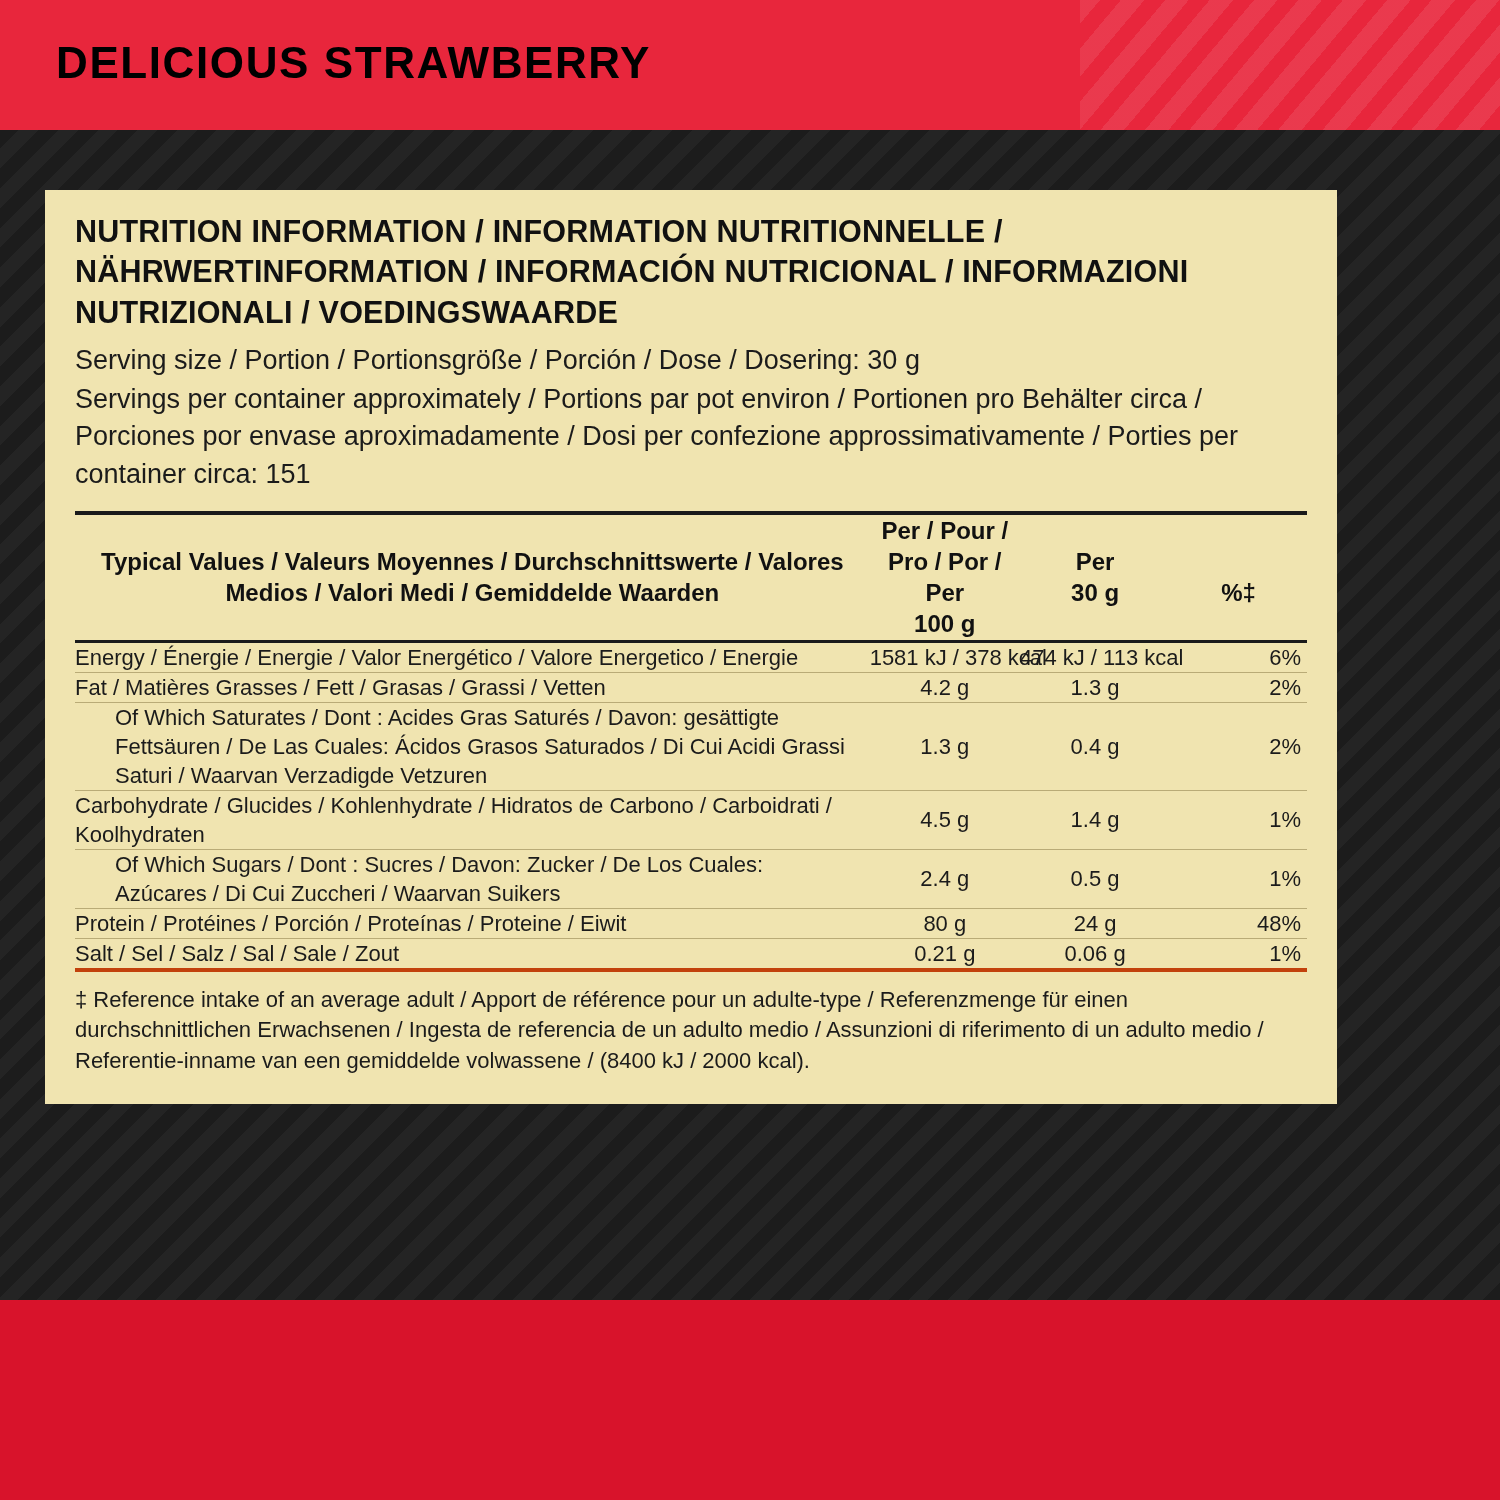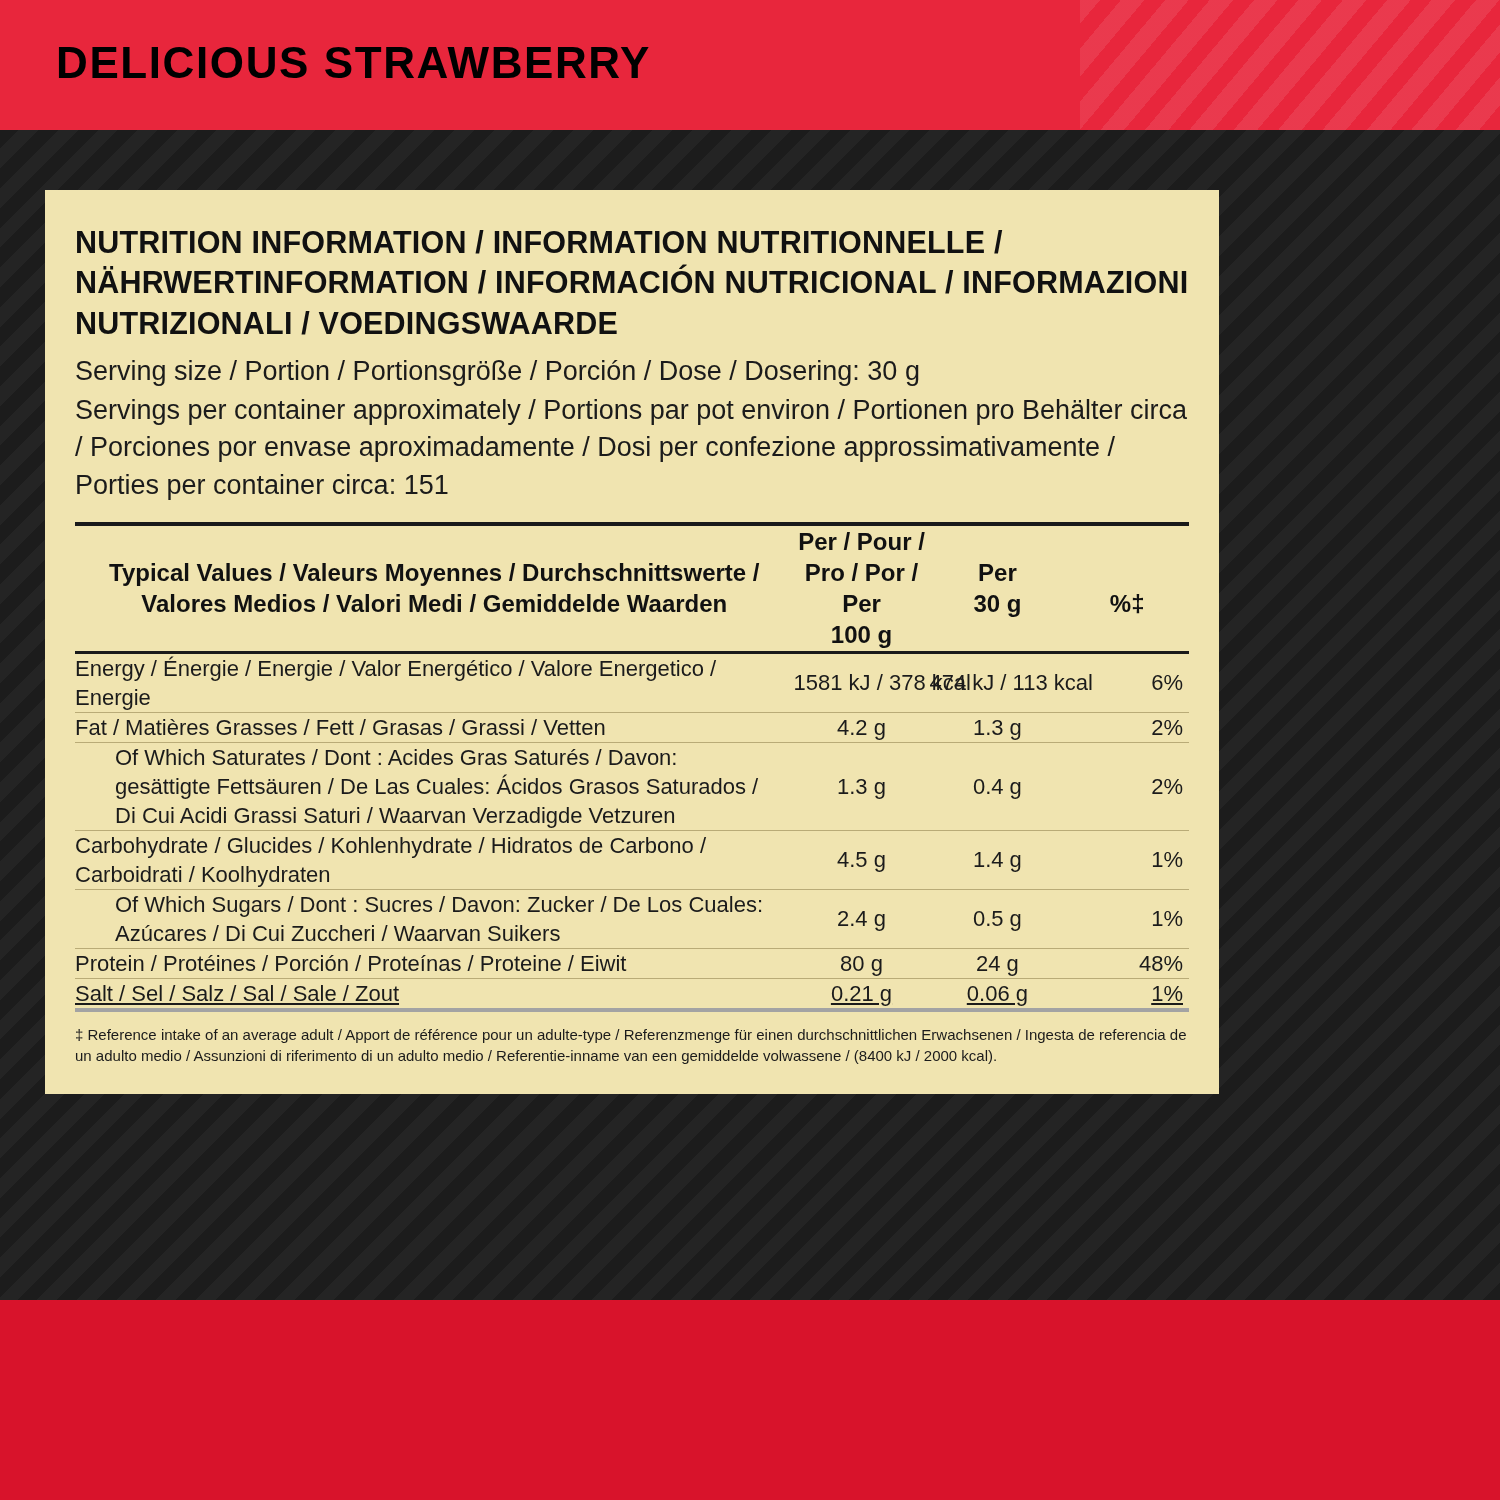--- a/index.html
+++ b/index.html
@@ -66,23 +66,23 @@
     bottom: 0;
     width: 1500px;
     height: 200px;
     background: #d8132b;
   }
   
   .panel {
     position: absolute;
     left: 45px;
     top: 190px;
-    width: 1174px;
+    width: 1292px;
     background: #f0e4b0;
-    padding: 32px 30px 28px 30px;
+    padding: 21px 30px 28px 30px;
     box-sizing: border-box;
   }
   .panel-heading {
     color: #111;
     font-size: 30.5px;
     font-weight: bold;
     line-height: 1.32;
     letter-spacing: 0.2px;
     margin: 0 0 10px 0;
   }
@@ -123,41 +123,40 @@
     text-align: center;
   }
   tbody td {
     border-bottom: 1.6px solid #b9ab77;
     padding: 12px 0 12px 0;
     font-size: 22px;
     color: #1b1b1b;
     line-height: 1.32;
   }
   tbody tr.last td {
-    border-bottom: 4px solid #a3a3a3;
-    text-decoration: underline;
+    border-bottom: 4px solid #c2410c;
   }
   tbody td.num {
     text-align: center;
     white-space: nowrap;
   }
   tbody td.pct {
     text-align: right;
     padding-right: 6px;
     white-space: nowrap;
   }
   tbody td.label {
     padding-right: 16px;
   }
   tbody tr.sub td.label {
     padding-left: 40px;
   }
   .footnote {
     margin-top: 13px;
-    font-size: 15px;
+    font-size: 22px;
     color: #1b1b1b;
     line-height: 1.38;
   }
 </style>
 </head>
 <body>
 
 <div class="page">
 
   <div class="top-banner">

